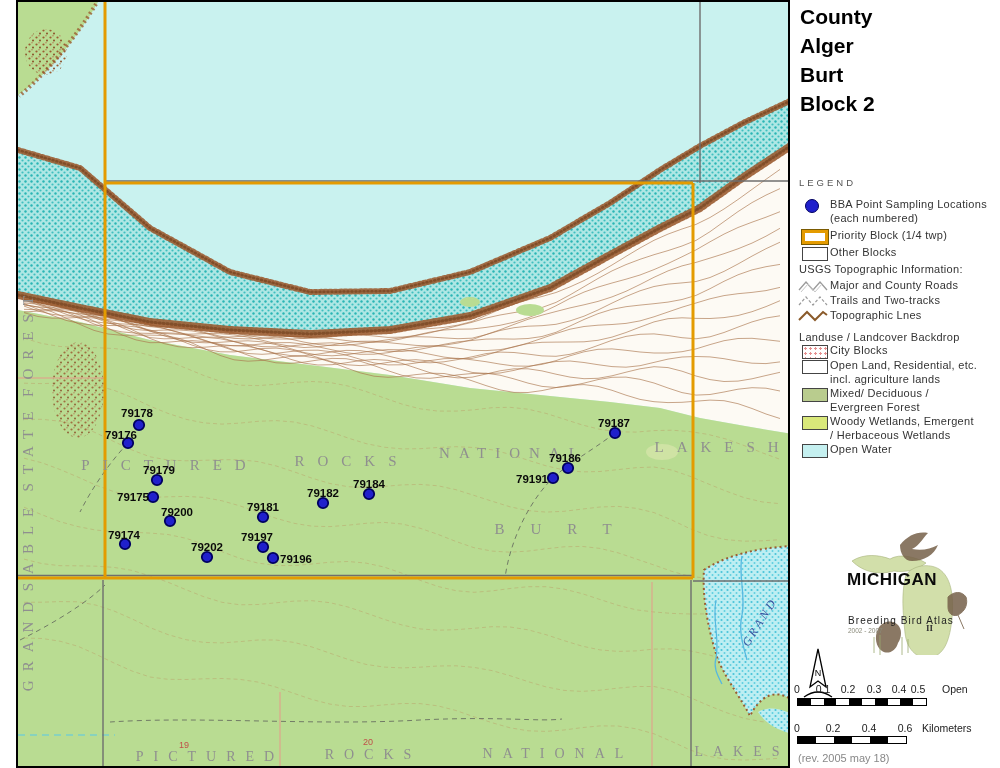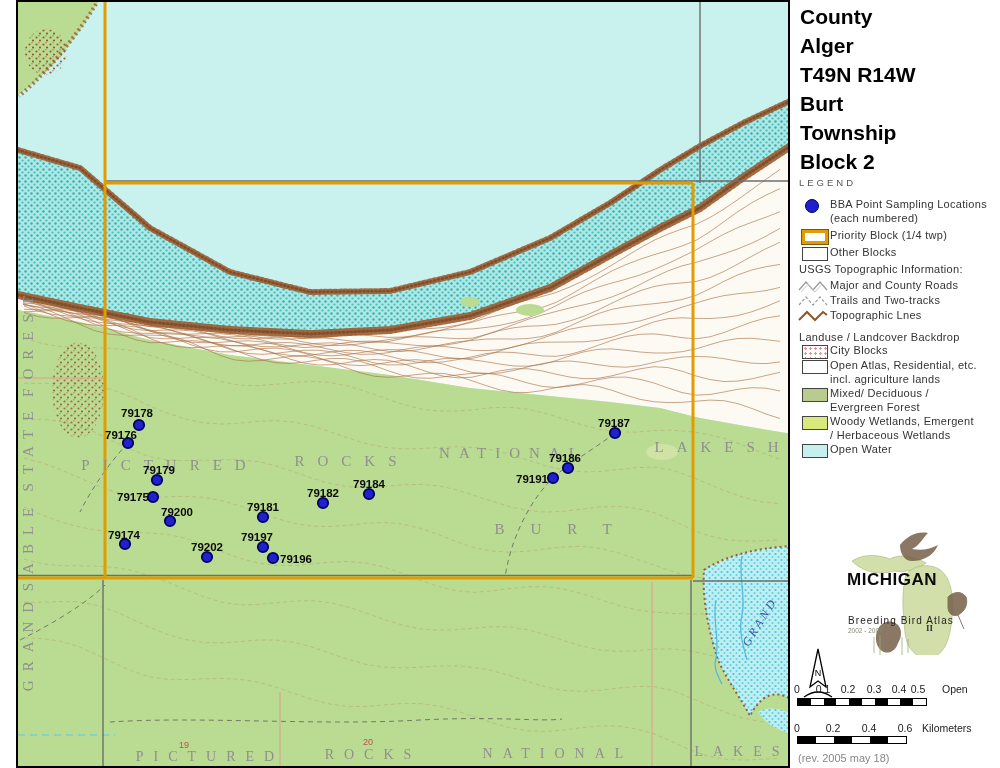--- a/index.html
+++ b/index.html
@@ -208,23 +208,21 @@
           <text x="614" y="427" text-anchor="middle" fill="#0a0a0a" font-family="Liberation Sans, sans-serif" font-size="11.5" font-weight="bold">79187</text>
         </g>
     </svg>
   </div>
 
   <div class="panel">
 
     <div class="abs title-block">
       <div>County</div>
       <div>Alger</div>
-      <div>T49N R14W</div>
       <div>Burt</div>
-      <div>Township</div>
       <div>Block 2</div>
     </div>
 
     <div class="abs legend-head">LEGEND</div>
 
     <div class="abs lg-row" style="top:198px">
       <span class="lg-dot"></span>
       <div class="lg-text">
         <div>BBA Point Sampling Locations</div>
         <div>(each numbered)</div>
@@ -268,21 +266,21 @@
     <div class="abs lg-row" style="top:331px;left:9px;font-size:11px;color:#333;letter-spacing:.3px">Landuse / Landcover Backdrop</div>
 
     <div class="abs lg-row" style="top:344px">
       <span class="lg-swatch sw-city"></span>
       <div class="lg-text">City Blocks</div>
     </div>
 
     <div class="abs lg-row" style="top:359px">
       <span class="lg-swatch"></span>
       <div class="lg-text">
-        <div>Open Atlas, Residential, etc.</div>
+        <div>Open Land, Residential, etc.</div>
         <div>incl. agriculture lands</div>
       </div>
     </div>
 
     <div class="abs lg-row" style="top:387px">
       <span class="lg-swatch sw-mixed"></span>
       <div class="lg-text">
         <div>Mixed/ Deciduous /</div>
         <div>Evergreen Forest</div>
       </div>

